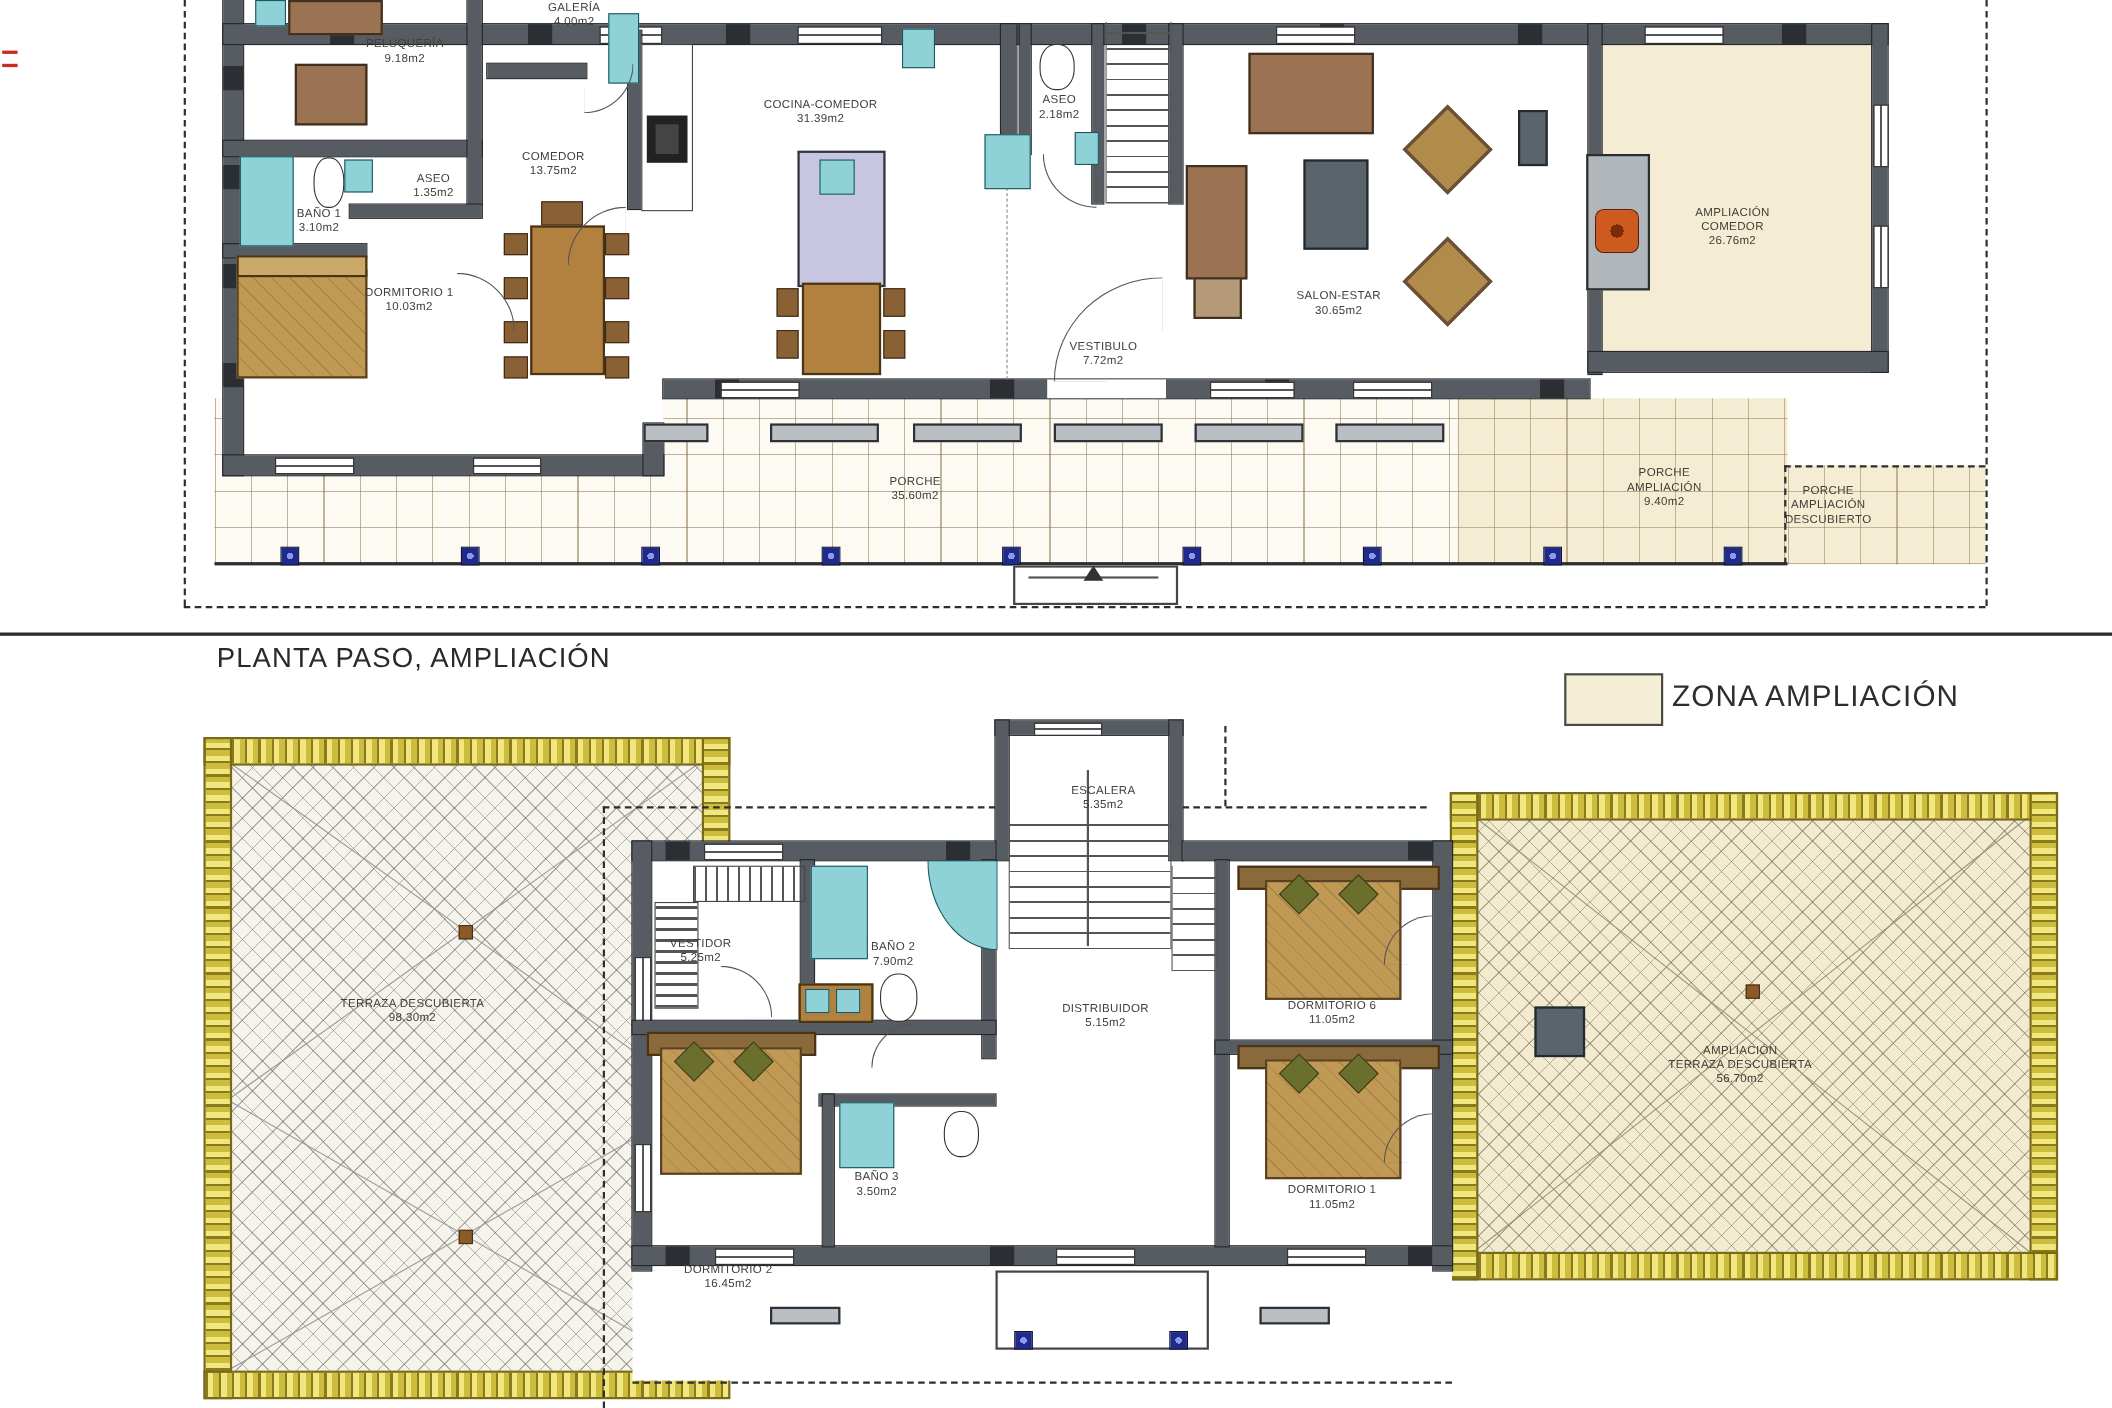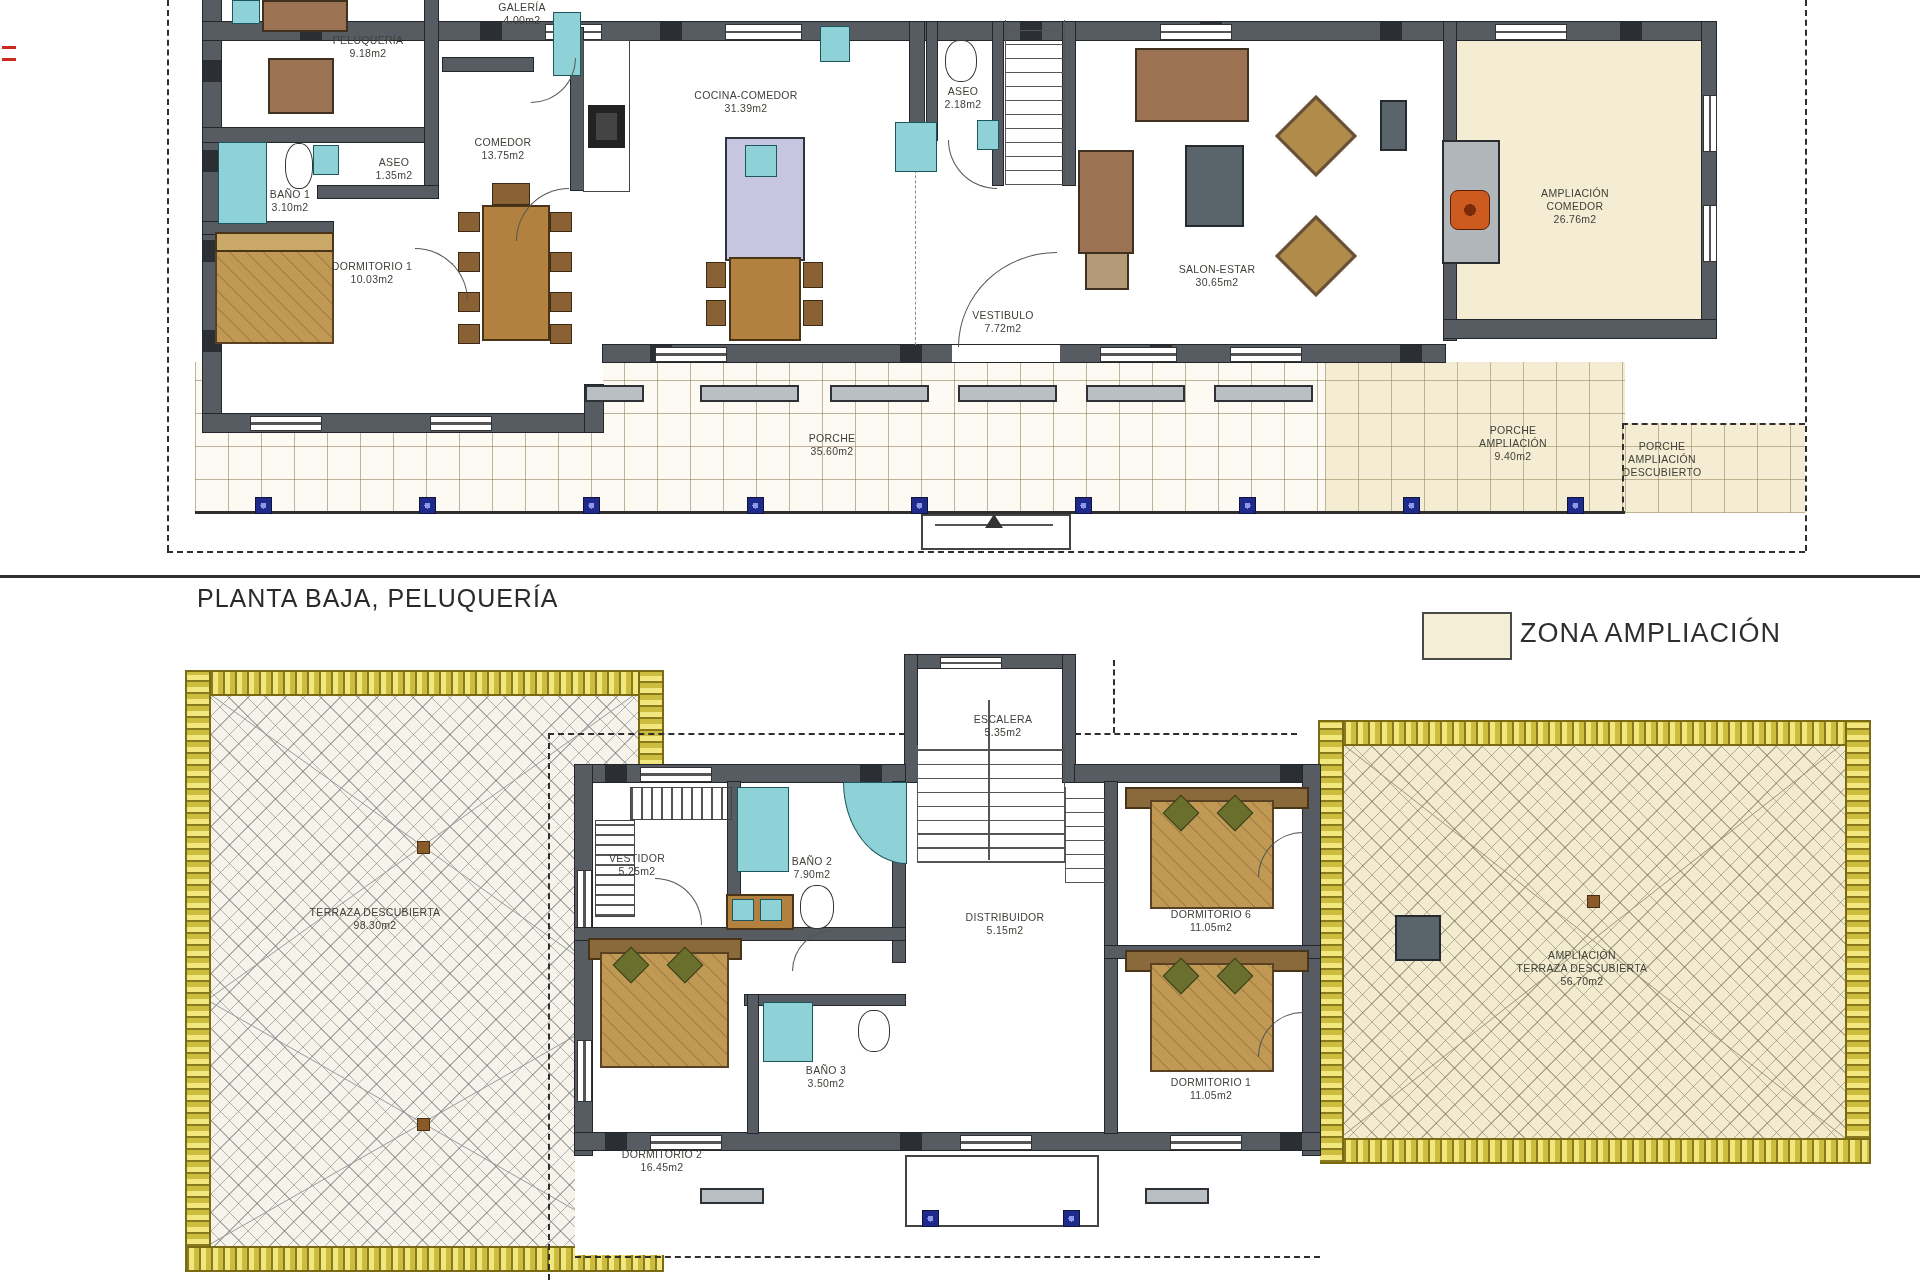--- a/index.html
+++ b/index.html
@@ -268,21 +268,21 @@
       <span>9.40m2</span>
     </div>
     <div class="lbl" style="left:1662px;top:440px">
       <span>PORCHE</span>
       <span>AMPLIACIÓN</span>
       <span>DESCUBIERTO</span>
     </div>
   </div>
 
   <div class="line" style="left:0;top:575px;width:1920px;height:3px"></div>
-  <div class="title" style="left:197px;top:584px">PLANTA BAJA, PELUQUERÍA</div>
+  <div class="title" style="left:197px;top:584px">PLANTA PASO, AMPLIACIÓN</div>
   <div class="legend-box" style="left:1422px;top:612px;width:86px;height:44px"></div>
   <div class="legend-text" style="left:1520px;top:618px">ZONA AMPLIACIÓN</div>
 
   <div>
 
     <div class="hatchW" style="left:207px;top:692px;width:431px;height:554px"></div>
     <svg class="diag" style="left:207px;top:692px" width="431" height="554" viewBox="0 0 431 554">
       <line x1="0" y1="0" x2="431" y2="308" stroke="#969b9e" stroke-width="1"></line>
       <line x1="431" y1="0" x2="0" y2="308" stroke="#969b9e" stroke-width="1"></line>
       <line x1="0" y1="308" x2="431" y2="554" stroke="#969b9e" stroke-width="1"></line>
@@ -406,21 +406,21 @@
       <span>5.15m2</span>
     </div>
     <div class="lbl" style="left:1211px;top:908px">
       <span>DORMITORIO 6</span>
       <span>11.05m2</span>
     </div>
     <div class="lbl" style="left:662px;top:1148px">
       <span>DORMITORIO 2</span>
       <span>16.45m2</span>
     </div>
-    <div class="lbl" style="left:826px;top:1064px">
+    <div class="lbl" style="left:797px;top:1064px">
       <span>BAÑO 3</span>
       <span>3.50m2</span>
     </div>
     <div class="lbl" style="left:1211px;top:1076px">
       <span>DORMITORIO 1</span>
       <span>11.05m2</span>
     </div>
     <div class="lbl" style="left:375px;top:906px">
       <span>TERRAZA DESCUBIERTA</span>
       <span>98.30m2</span>

